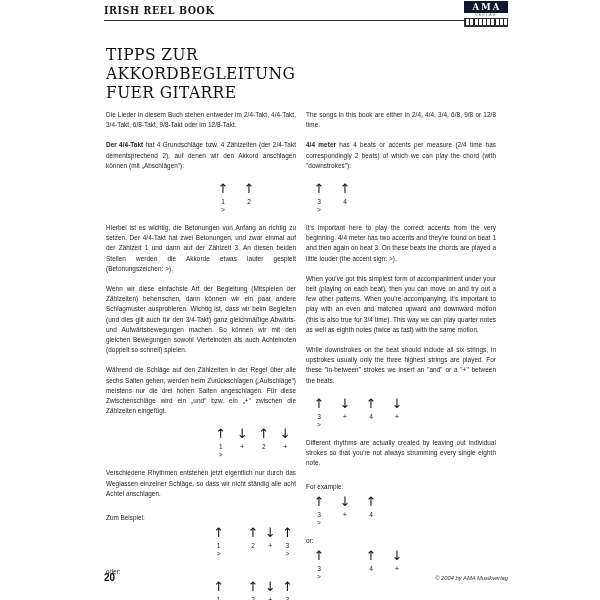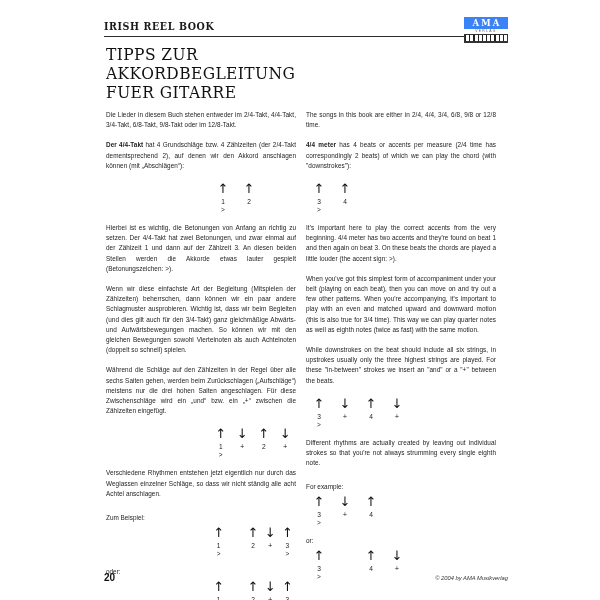--- a/index.html
+++ b/index.html
@@ -15,21 +15,21 @@
     width: 600px;
     height: 600px;
     background: #ffffff;
     overflow: hidden;
     box-sizing: border-box;
   }
   
   .header {
     position: absolute;
     left: 104px;
-    top: 20px;
+    top: 4px;
     width: 404px;
     height: 22px;
   }
   .header-title {
     position: absolute;
     left: 0;
     top: 0;
     font-family: "DejaVu Serif", serif;
     font-size: 9.5px;
     letter-spacing: 0.6px;
@@ -48,21 +48,21 @@
     height: 0;
     border-top: 1.4px solid #2b2b2b;
   }
   .logo {
     position: absolute;
     right: 0;
     top: -3px;
     width: 44px;
   }
   .logo-box {
-    background: #3b82f6;
+    background: #0f172a;
     color: #ffffff;
     font-family: "DejaVu Serif", serif;
     font-weight: 700;
     font-size: 8.5px;
     letter-spacing: 2.2px;
     text-align: center;
     padding: 1.5px 0 1.5px 2px;
     line-height: 1;
   }
   .logo-sub {

